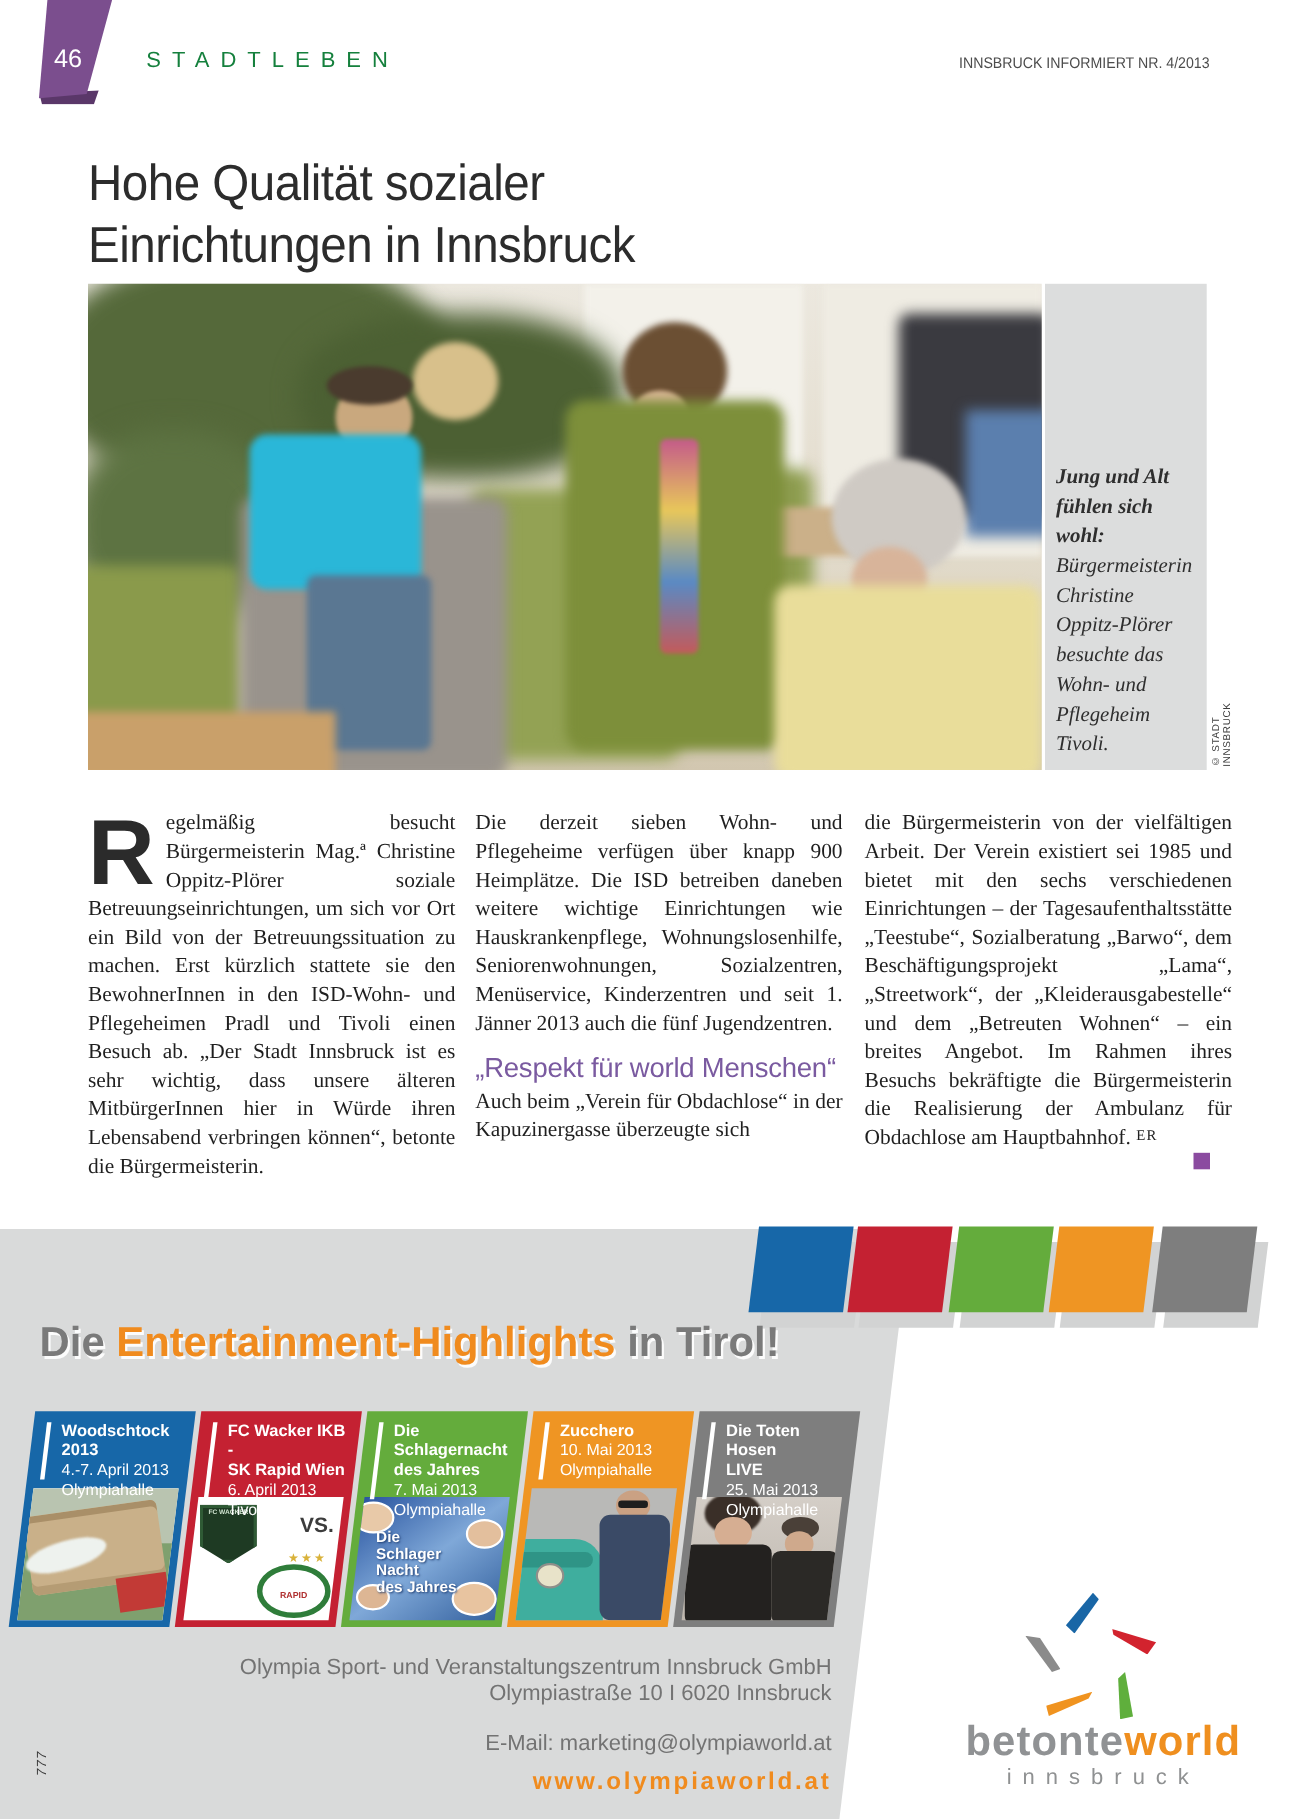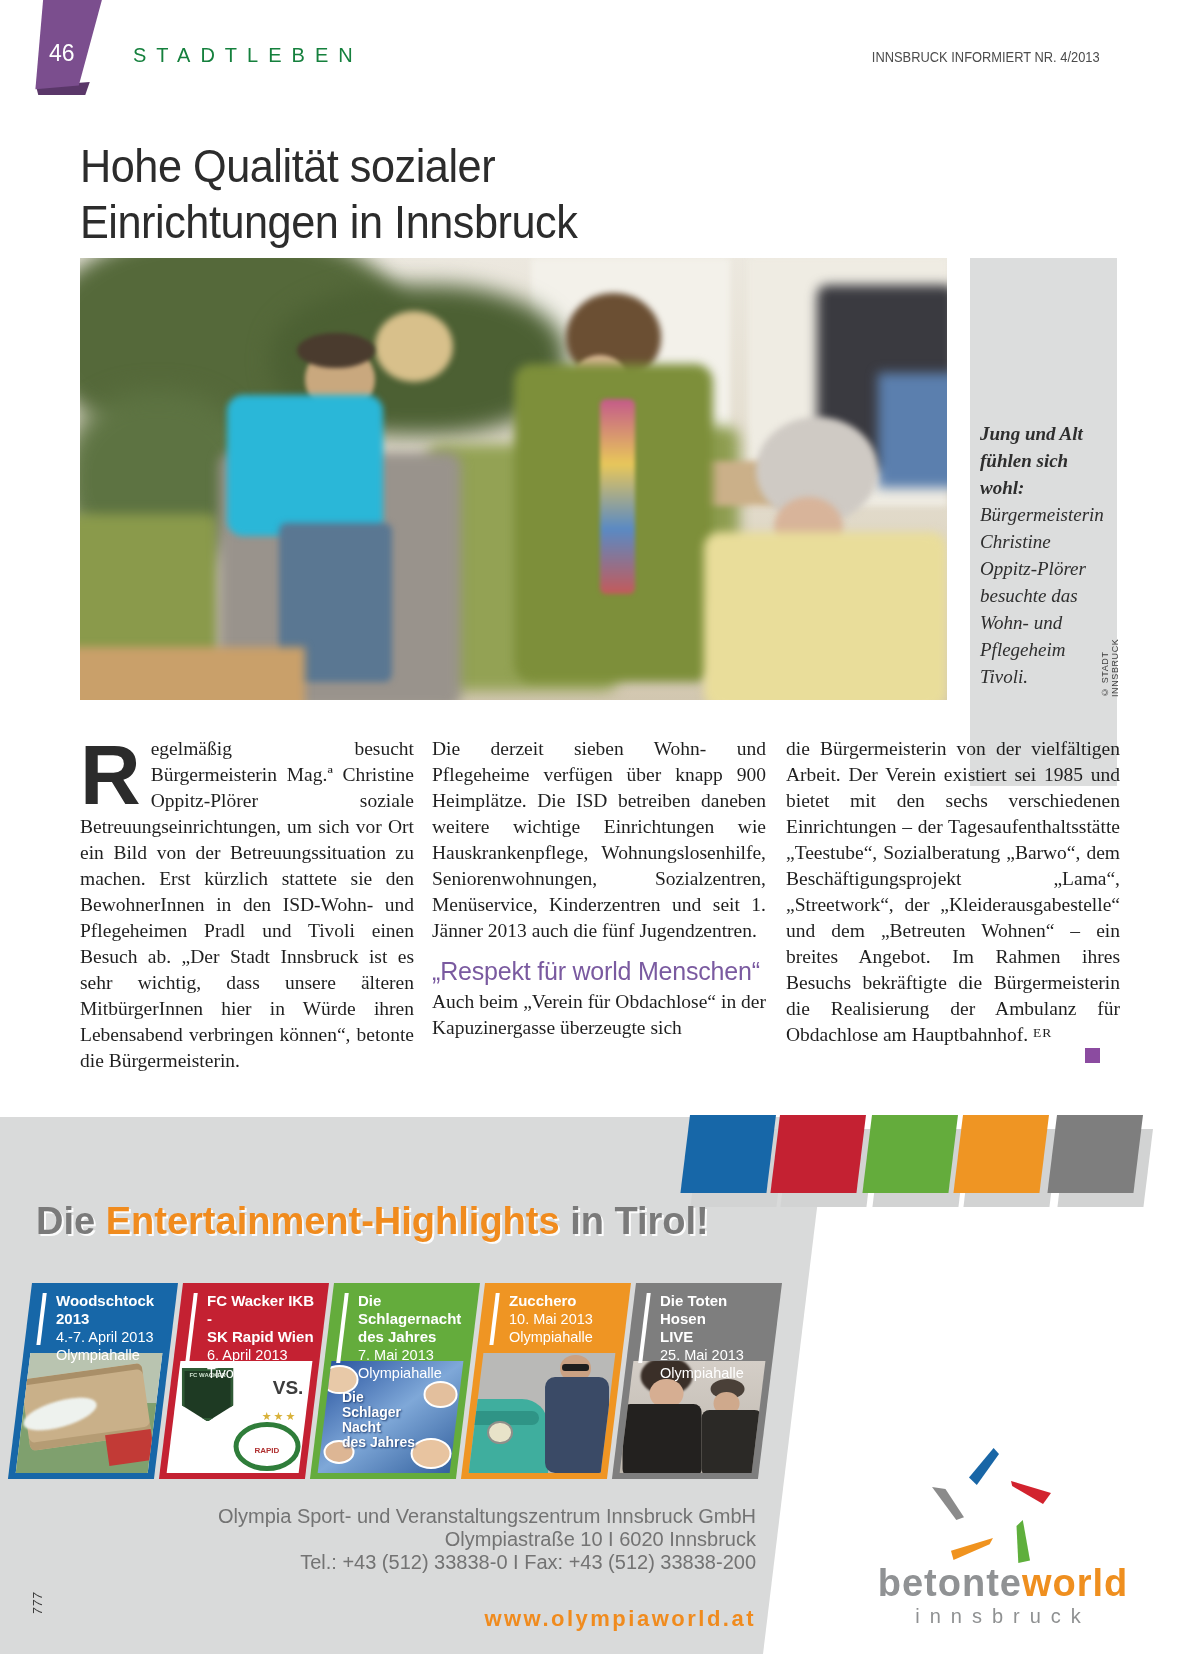--- a/index.html
+++ b/index.html
@@ -19,21 +19,21 @@
 
   
   #headline{left:80px;top:138px;width:760px;font-size:46px;line-height:56px;color:#2c2c2c;
     font-weight:300;letter-spacing:-0.5px;transform:scaleX(.94);transform-origin:left top;}
 
   
   #photo{left:80px;top:258px;width:867px;height:442px;overflow:hidden;
     background:linear-gradient(180deg,#ece8df 0%,#e2dbcb 55%,#d2c7b0 100%);}
   #photo .sh{position:absolute;}
   
-  #caption-box{left:950px;top:258px;width:147px;height:528px;background:#dcdddd;margin-left:20px;}
+  #caption-box{left:950px;top:258px;width:147px;height:442px;background:#dcdddd;}
   #caption{position:absolute;left:10px;top:162px;width:128px;
     font-family:"Liberation Serif",serif;font-style:italic;font-size:19px;line-height:27px;color:#2e2e2e;}
   #caption b{font-weight:bold;}
   #photo-credit{left:1100px;top:592px;height:105px;writing-mode:vertical-rl;transform:rotate(180deg);
     font-size:9px;letter-spacing:.6px;color:#3d3d3d;}
 
   
   .col{position:absolute;top:736px;width:334px;font-family:"Liberation Serif",serif;
     font-size:19.5px;line-height:26px;color:#1f1f1f;text-align:justify;hyphens:auto;}
   #col1{left:80px;}
@@ -260,21 +260,21 @@
     <div class="card-text">
       <div class="card-title prewrap">Die Toten Hosen
 LIVE</div>
       <div class="card-sub">25. Mai 2013</div>
       <div class="card-sub">Olympiahalle</div>
     </div>
   </div>
 
   <div class="contact-line" style="top:1505px;">Olympia Sport- und Veranstaltungszentrum Innsbruck GmbH</div>
   <div class="contact-line" style="top:1528px;">Olympiastraße 10   I   6020 Innsbruck</div>
-  <div class="contact-line" style="top:1551px;">Tel.: +43 (512) 33838-0   I   Fax: +43 (512) 33838-200</div>
+  <div class="contact-line" style="top:1574px;">E-Mail: marketing@olympiaworld.at</div>
   <div class="abs" id="website">www.olympiaworld.at</div>
 
   <div class="stroke" style="left:969px;top:1448px;width:30px;height:37px;background:#1966a6;clip-path:polygon(82% 0,100% 16%,26% 100%,0 80%);"></div>
   <div class="stroke" style="left:1011px;top:1481px;width:40px;height:23px;background:#d2232e;clip-path:polygon(0 0,100% 52%,80% 100%,3% 22%);"></div>
   <div class="stroke" style="left:932px;top:1487px;width:32px;height:33px;background:#8b8b8b;clip-path:polygon(0 0,42% 6%,100% 92%,76% 100%);"></div>
   <div class="stroke" style="left:1015px;top:1520px;width:15px;height:43px;background:#5faf3c;clip-path:polygon(52% 0,100% 94%,22% 100%,10% 14%);"></div>
   <div class="stroke" style="left:951px;top:1538px;width:42px;height:22px;background:#f0931f;clip-path:polygon(0 58%,100% 0,92% 28%,6% 100%);"></div>
   <div class="abs" id="logo-word"><span>betonte</span><span class="w2">world</span></div>
   <div class="abs" id="logo-sub">innsbruck</div>
 

